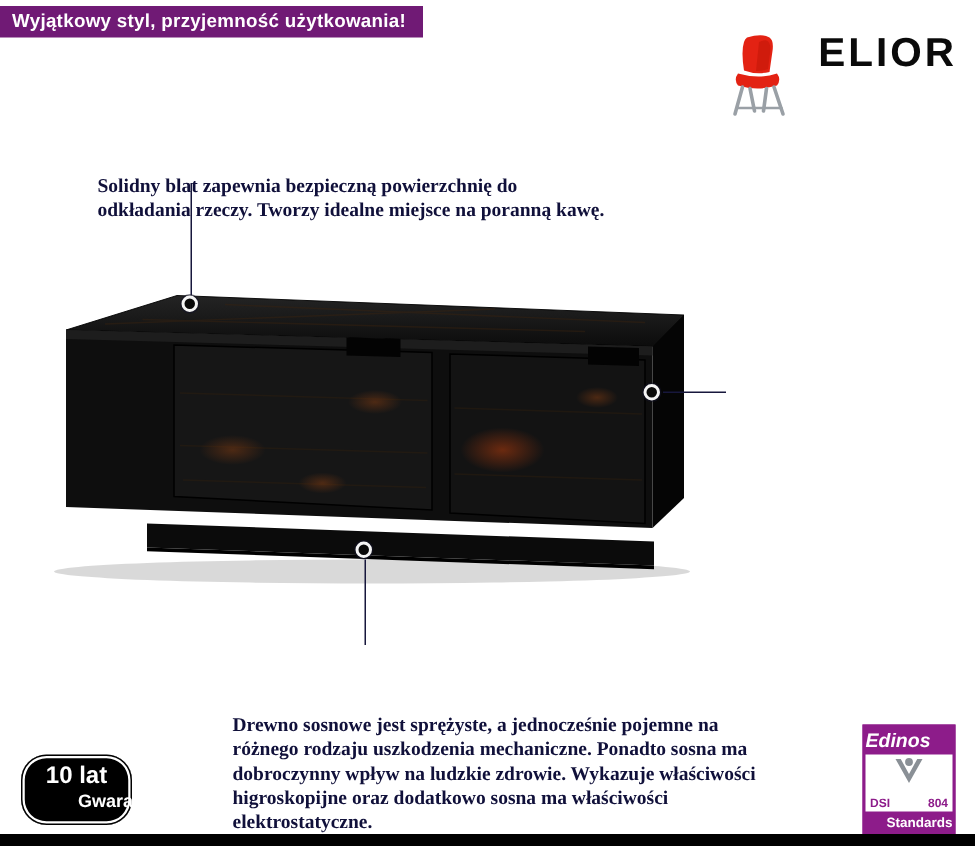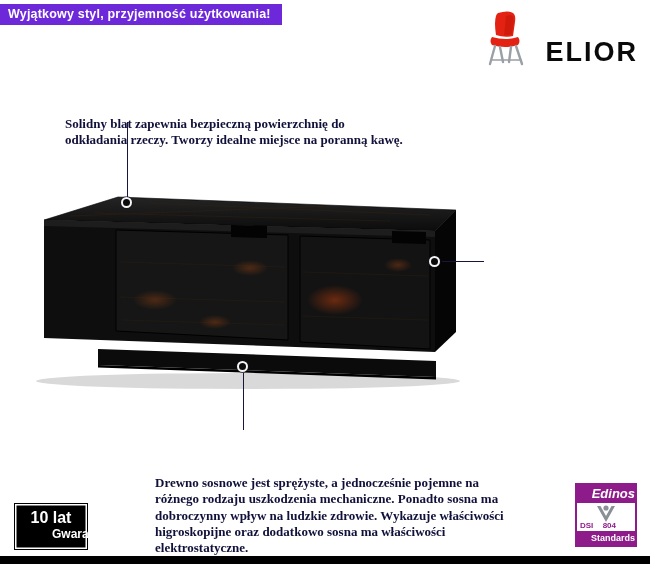--- a/index.html
+++ b/index.html
@@ -4,27 +4,27 @@
 <title>Product infographic</title>
 <style>
   html,body{margin:0;padding:0;background:#fff;}
   .stage{
     position:relative;width:650px;height:564px;background:#ffffff;
     overflow:hidden;font-family:"Liberation Serif",serif;
   }
 
   
   .banner{
-    position:absolute;left:0;top:4px;background:#6d28d9;color:#fff;
+    position:absolute;left:0;top:4px;background:#701a75;color:#fff;
     font-family:"Liberation Sans",sans-serif;font-weight:bold;
     font-size:12.5px;padding:3px 11px 4px 8px;letter-spacing:.2px;
   }
 
   
-  .logo{position:absolute;top:10px;right:12px;display:flex;align-items:flex-end;gap:15px;}
+  .logo{position:absolute;top:22px;right:12px;display:flex;align-items:flex-start;gap:15px;}
   .logo .brand{
     font-family:"Liberation Sans",sans-serif;font-weight:800;font-size:27px;
     letter-spacing:2px;color:#0a0a0a;line-height:1;
   }
 
   
   .callout{position:absolute;color:#10103a;font-weight:bold;font-size:13px;line-height:1.22;margin-top:44px;}
   .callout p{margin:0;}
   .callout-top{left:65px;top:72px;width:338px;}
   .callout-right{left:487px;top:237px;width:140px;line-height:1.18;}
@@ -45,42 +45,42 @@
   .cdot-bottom{left:237px;top:361px;}
 
   
   .product{position:absolute;left:0;top:0;width:650px;height:564px;}
 
   
   .warranty{
     position:absolute;left:14px;top:503px;width:74px;background:#000;color:#fff;
     text-align:center;padding:6px 2px 7px;box-sizing:border-box;
     box-shadow:inset 0 0 0 1px #000, inset 0 0 0 2.5px #fff;
-    font-family:"Liberation Sans",sans-serif;font-weight:bold;
+    font-family:"Liberation Sans",sans-serif;font-weight:bold;border-radius:17px;
   }
   .warranty .w1{font-size:16px;line-height:1.15;}
   .warranty .w2{font-size:12px;line-height:1.3;padding-left:36px;}
 
   
   .edinos{
     position:absolute;left:575px;top:483px;width:62px;box-sizing:border-box;
     border:2px solid #8d1c8a;background:#8d1c8a;
     font-family:"Liberation Sans",sans-serif;
   }
   .ed-top{
     background:#8d1c8a;color:#fff;font-style:italic;font-weight:bold;
-    font-size:13px;text-align:right;padding:1px 0 2px;
-  }
-  .ed-mid{background:#fff;height:28px;position:relative;}
+    font-size:13px;text-align:left;padding:1px 0 2px;
+  }
+  .ed-mid{background:#fff;height:38px;position:relative;}
   .ed-mid svg{position:absolute;left:50%;top:2px;transform:translateX(-50%);}
   .ed-dsi,.ed-804{
     position:absolute;bottom:1px;color:#8d1c8a;font-weight:bold;font-size:8px;line-height:1;
   }
   .ed-dsi{left:3px;}
-  .ed-804{right:19px;}
+  .ed-804{right:3px;}
   .ed-bottom{
     background:#8d1c8a;color:#fff;font-weight:bold;font-size:9px;
     text-align:right;padding:2px 0 2px;
   }
 
   
   .bottom-bar{position:absolute;left:0;bottom:0;width:650px;height:8px;background:#000;}
 </style>
 </head>
 <body>

